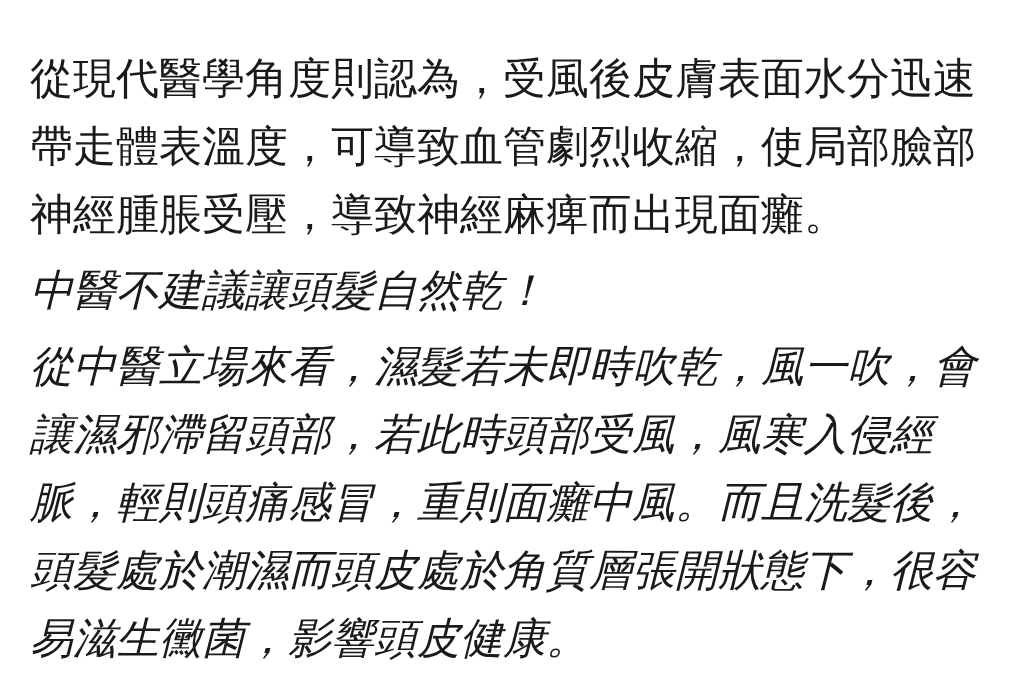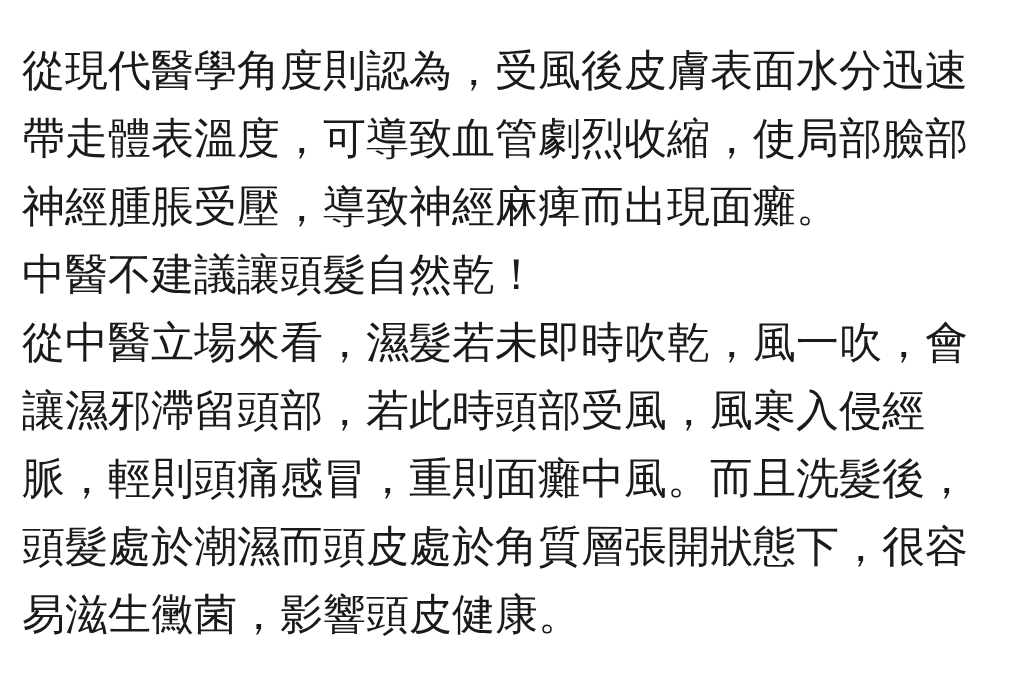--- a/index.html
+++ b/index.html
@@ -24,25 +24,26 @@
   }
   .article {
     font-size: 43px;
     line-height: 68px;
     letter-spacing: 0px;
     color: #1a1a1a;
     text-align: left;
     word-break: break-all;
   }
   .para {
-    margin: 0;
+    margin: 8px;
     padding: 0;
   }
   .para + .para {
     margin-top: 0;
+    font-style: italic;
   }
 </style>
 </head>
 <body>
 
 <div class="page">
   <div class="article">
     <p class="para">從現代醫學角度則認為，受風後皮膚表面水分迅速帶走體表溫度，可導致血管劇烈收縮，使局部臉部神經腫脹受壓，導致神經麻痺而出現面癱。</p>
     <p class="para">中醫不建議讓頭髮自然乾！</p>
     <p class="para">從中醫立場來看，濕髮若未即時吹乾，風一吹，會讓濕邪滯留頭部，若此時頭部受風，風寒入侵經脈，輕則頭痛感冒，重則面癱中風。而且洗髮後，頭髮處於潮濕而頭皮處於角質層張開狀態下，很容易滋生黴菌，影響頭皮健康。</p>

